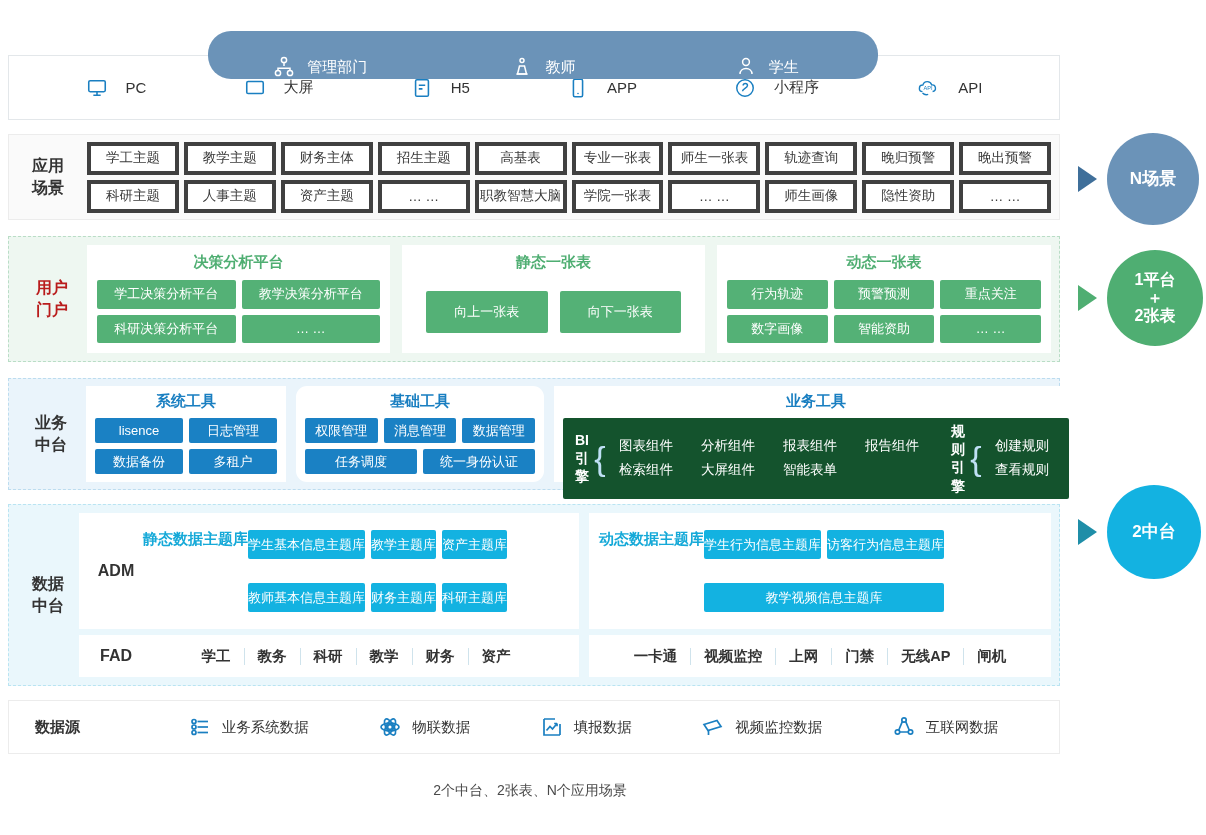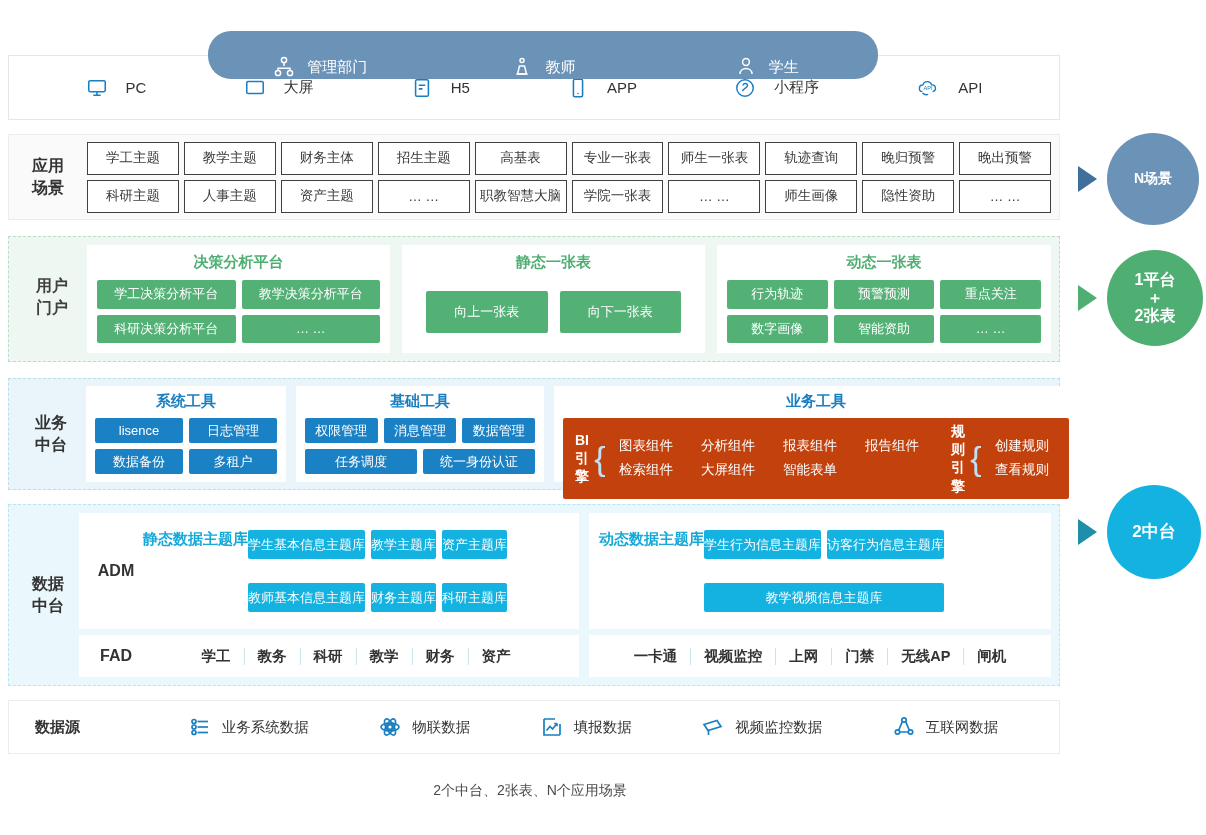--- a/index.html
+++ b/index.html
@@ -41,32 +41,32 @@
   
   .scen-band {
     position: absolute; left: 8px; top: 134px; width: 1052px; height: 86px;
     background: #fafafa; border: 1px solid #ececec;
     display: flex; align-items: center;
   }
   .scen-side { width: 78px; flex: none; }
   .scen-grid { flex: 1; display: flex; flex-direction: column; gap: 5px; padding-right: 8px; }
   .scen-row { display: flex; gap: 5px; }
   .scen-cell {
-    flex: 1; height: 33px; background: #fff; border: 1px solid #404040;
+    flex: 1; height: 33px; background: #fff; border: 4px solid #404040;
     display: flex; align-items: center; justify-content: center;
     font-size: 13.5px; color: #3a3a3a; white-space: nowrap;
   }
 
   
   .portal-band {
     position: absolute; left: 8px; top: 236px; width: 1052px; height: 126px;
     background: #eef7f1; border: 1px dashed #b9ddc6;
     display: flex; align-items: center; padding: 8px;
   }
-  .portal-side { width: 70px; flex: none; color: #404040; font-family: Liberation Mono, monospace; }
+  .portal-side { width: 70px; flex: none; color: #b91c1c; }
   .portal-cards { flex: 1; display: flex; gap: 12px; height: 100%; }
   .g-card {
     background: #fff; padding: 8px 10px 10px;
     display: flex; flex-direction: column;
   }
   .g-card .grp-title { color: #4fae72; margin-bottom: 8px; }
   .g-rows { display: flex; flex-direction: column; gap: 6px; flex: 1; }
   .g-row { display: flex; gap: 6px; flex: 1; }
   .gbtn {
     flex: 1; background: #54b176; color: #fff; font-size: 13px;
@@ -90,24 +90,24 @@
   .b-card { background: #fff; padding: 6px 9px 8px; display: flex; flex-direction: column; }
   .b-card .grp-title { color: #1a7fc1; margin-bottom: 7px; }
   .b-rows { display: flex; flex-direction: column; gap: 6px; flex: 1; }
   .b-row { display: flex; gap: 6px; flex: 1; }
   .bbtn {
     flex: 1; background: #1a81c4; color: #fff; font-size: 13px;
     display: flex; align-items: center; justify-content: center; border-radius: 2px;
     white-space: nowrap;
   }
   .bcard-sys { width: 200px; }
-  .bcard-base { width: 248px; }
+  .bcard-base { width: 248px; border-radius: 11px; }
   .bcard-biz { flex: 1; }
   .biztool-strip {
-    flex: 1; background: #c2410c; border-radius: 2px; color: #fff;
+    flex: 1; background: #14532d; border-radius: 2px; color: #fff;
     display: flex; align-items: stretch; padding: 4px 6px;
   }
   .engine {
     display: flex; align-items: center; justify-content: center;
     font-size: 14px; font-weight: bold; line-height: 1.3; text-align: center;
     padding: 0 6px; white-space: pre-line;
   }
   .brace {
     width: 10px; display: flex; align-items: center; justify-content: center;
     color: #bfe0f5; font-size: 34px; font-weight: 300; line-height: 1;
@@ -165,21 +165,21 @@
   .tri {
     width: 0; height: 0; border-left: 19px solid #3f6f9a;
     border-top: 13px solid transparent; border-bottom: 13px solid transparent;
   }
   .circ {
     border-radius: 50%; display: flex; align-items: center; justify-content: center;
     color: #fff; font-weight: bold; text-align: center; line-height: 1.12;
     white-space: pre-line;
   }
   #badge-scene { left: 1078px; top: 133px; }
-  #badge-scene .circ { width: 92px; height: 92px; background: #6b93b8; font-size: 14px; }
+  #badge-scene .circ { width: 92px; height: 92px; background: #6b93b8; font-size: 17px; }
   #badge-platform { left: 1078px; top: 250px; }
   #badge-platform .circ { width: 96px; height: 96px; background: #4fae72; font-size: 16px; }
   #badge-middle { left: 1078px; top: 485px; }
   #badge-middle .circ { width: 94px; height: 94px; background: #13b2e1; font-size: 17px; }
   #badge-platform .tri { border-left-color: #4fae72; }
   #badge-middle .tri { border-left-color: #1f8ea8; }
 
   .caption {
     position: absolute; left: 0; top: 782px; width: 1060px;
     text-align: center; font-size: 14px; color: #4a4a4a;

